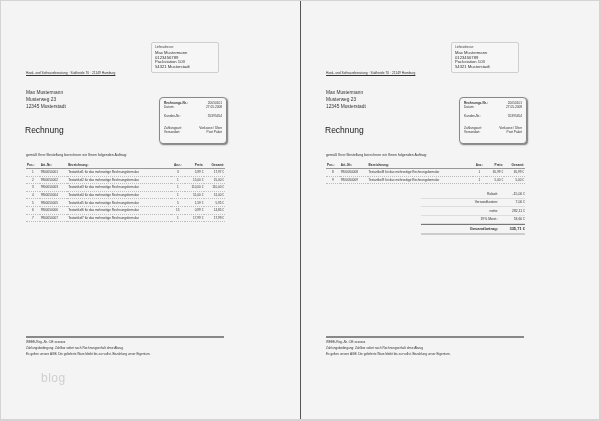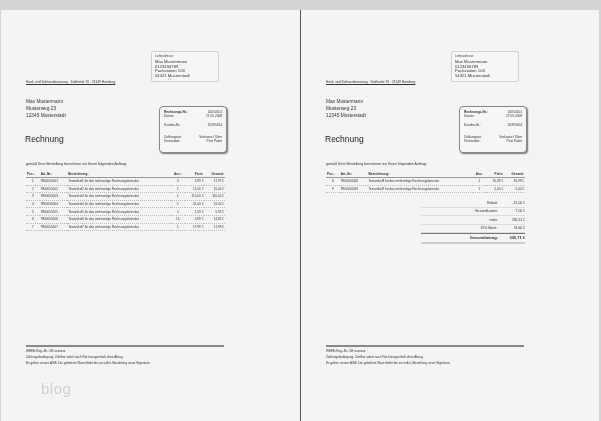--- a/index.html
+++ b/index.html
@@ -5,21 +5,20 @@
   html, body { margin: 0; padding: 0; }
   body {
     width: 601px; height: 421px; overflow: hidden;
     background: #d4d4d4;
     font-family: "Liberation Sans", sans-serif;
     position: relative;
   }
   .spread {
     position: absolute; left: 1px; top: 1px; width: 598px; height: 364px;
     background: #f3f3f3;
-    margin-top: 9px;
   }
   .page {
     position: absolute; top: 0; height: 418px; width: 299px;
     background: #f4f4f4;
   }
   .page.left { left: 0; }
   .page.right { left: 300px; width: 298px; }
   .divider {
     position: absolute; left: 299px; top: 0; width: 1px; height: 418px;
     background: #555;
@@ -68,21 +67,21 @@
   .tot-row .k { margin-right: 5px; }
   .tot-row .v { width: 22px; text-align: right; }
   .tot-row.grand { font-weight: bold; font-size: 4px; border-top: 1px solid #777; border-bottom: 2px solid #ccc; }
   .footer-rule {
     position: absolute; left: 25px; top: 335px; width: 198px; height: 1.5px; background: #888;
   }
   .footer {
     position: absolute; left: 25px; top: 338px; font-size: 3.1px; color: #333; line-height: 6px; white-space: nowrap;
   }
   .watermark {
-    position: absolute; left: 40px; top: 370px; font-size: 15px; color: #cfcfcf; letter-spacing: 0.5px;
+    position: absolute; left: 40px; top: 370px; font-size: 12px; color: #cfcfcf; letter-spacing: 0.5px;
   }
 </style>
 </head>
 <body>
 
 <div class="spread">
 
   <div class="page left">
     <div class="sender-line">Hard- und Softwareberatung · Südheide 70 · 21149 Hamburg</div>
     <div class="delivery-box">

